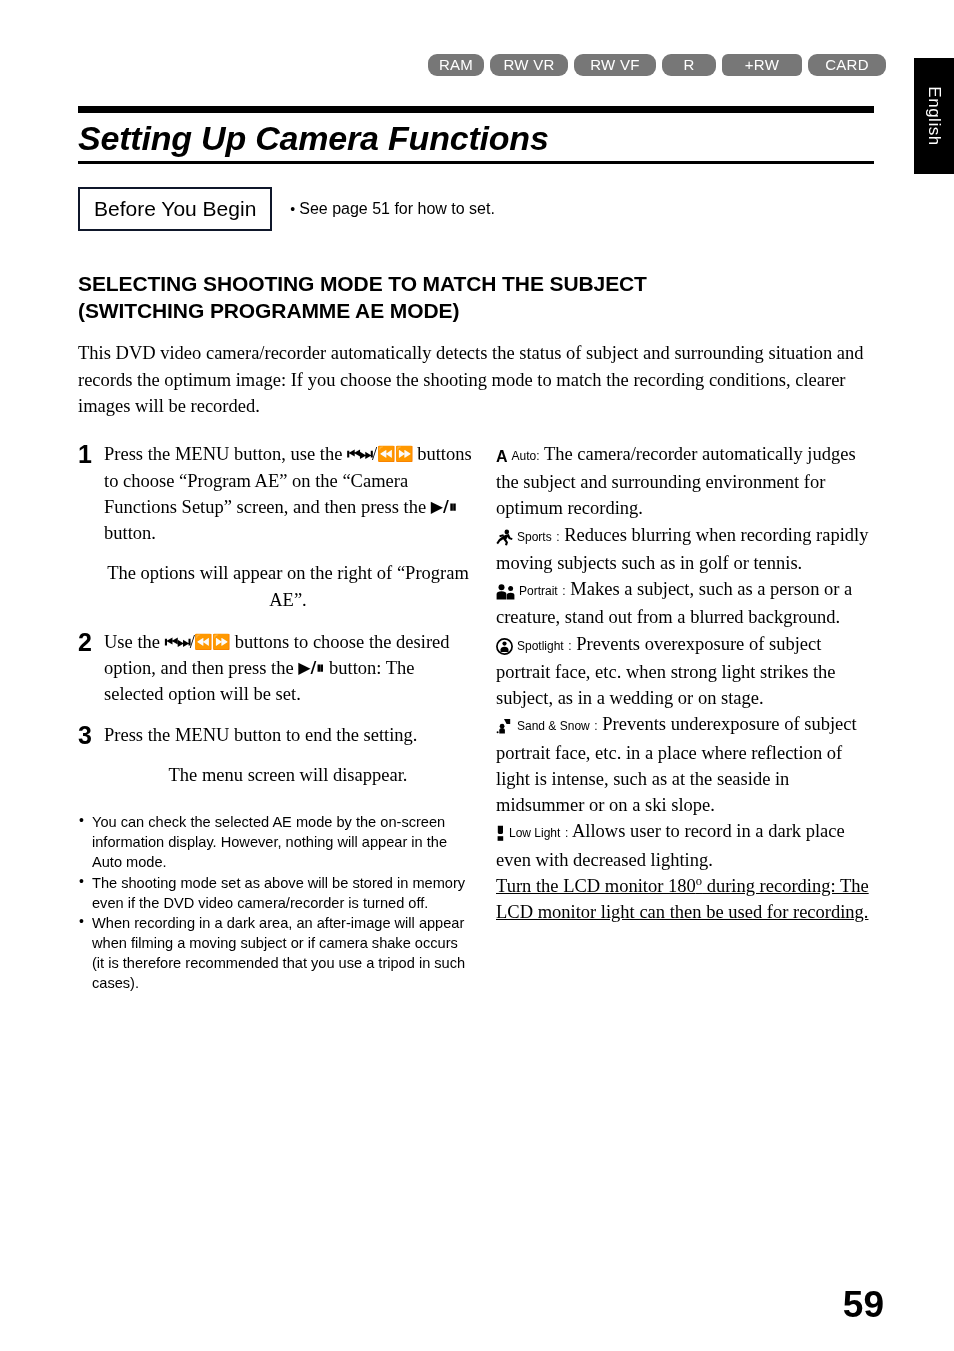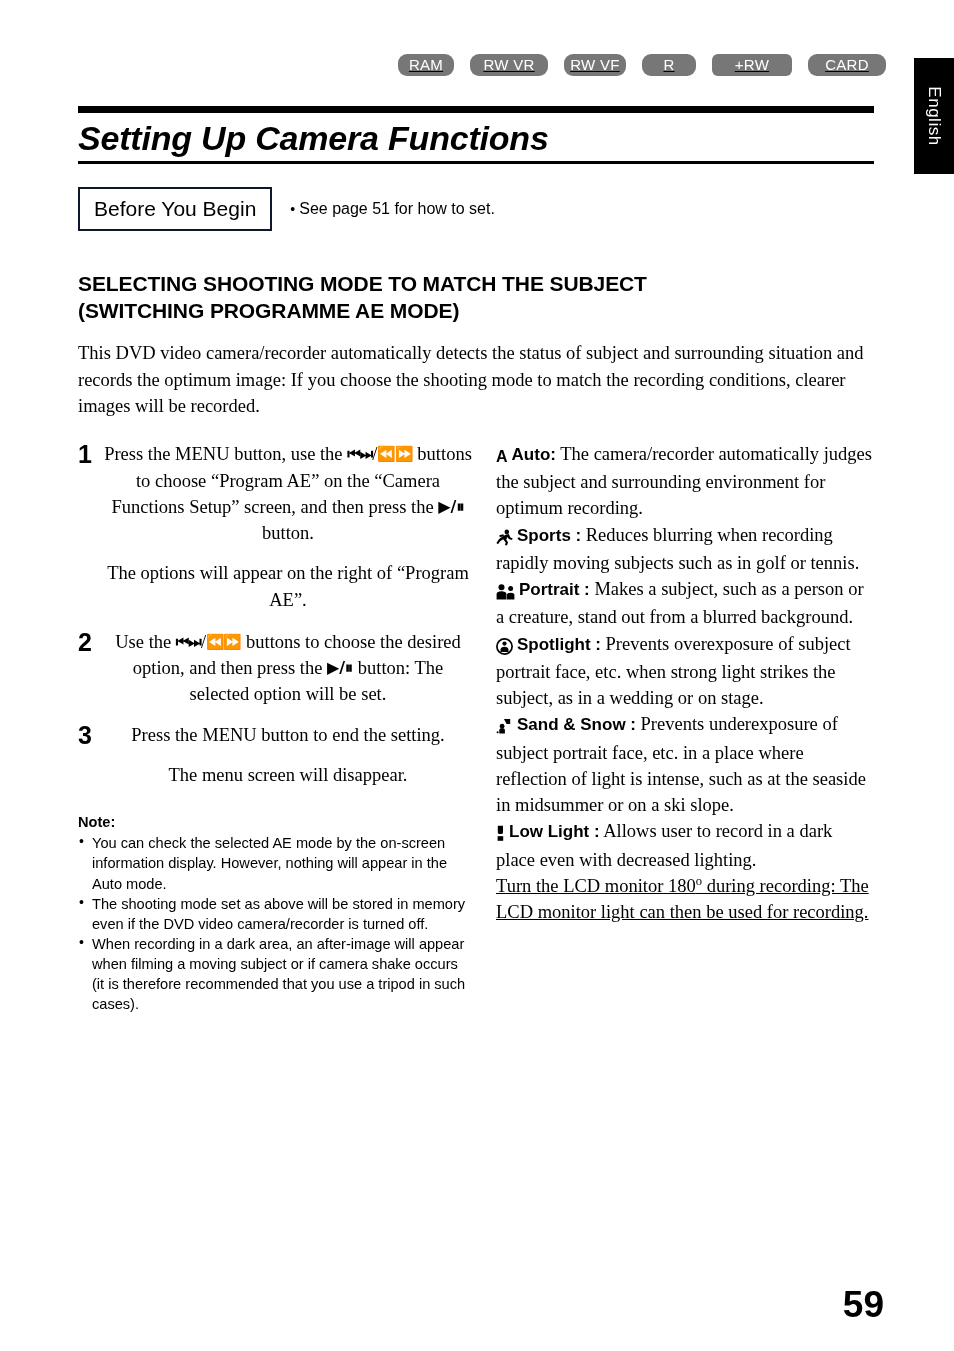--- a/index.html
+++ b/index.html
@@ -13,38 +13,37 @@
     position: relative;
     overflow: hidden;
   }
 
   
   .badge-row {
     position: absolute;
     top: 54px;
     right: 68px;
     display: flex;
-    gap: 16px;
+    gap: 6px;
     align-items: center;
-    text-decoration: underline;
   }
   .badge {
     background: #777777;
     color: #ffffff;
     font-family: "Liberation Sans", sans-serif;
     font-size: 15px;
     letter-spacing: 0.3px;
     padding: 3px 0 4px 0;
     border-radius: 9px;
     text-align: center;
     line-height: 1;
   }
   .badge.w-ram   { width: 56px; }
   .badge.w-rwvr  { width: 78px; }
-  .badge.w-rwvf  { width: 62px; }
+  .badge.w-rwvf  { width: 82px; }
   .badge.w-r     { width: 54px; }
   .badge.w-prw   { width: 80px; border-radius: 6px; }
   .badge.w-card  { width: 78px; }
 
   
   .lang-tab {
     position: absolute;
     top: 58px;
     right: 0px;
     width: 40px;
@@ -151,21 +150,20 @@
     width: 20px;
     flex: 0 0 20px;
     padding-top: 1px;
   }
   .step-body {
     font-family: "Liberation Serif", serif;
     font-size: 18.5px;
     line-height: 1.42;
     flex: 1;
     padding-left: 6px;
-    text-align: center;
   }
   .step-sub {
     font-family: "Liberation Serif", serif;
     font-size: 18.5px;
     line-height: 1.42;
     margin: 14px 0 16px 26px;
     text-align: center;
   }
 
   .btn-glyph {
@@ -201,22 +199,22 @@
 
   
   .modes {
     font-family: "Liberation Serif", serif;
     font-size: 18.5px;
     line-height: 1.42;
   }
   .mode-p { margin: 0; text-indent: 0; }
   .mode-name {
     font-family: "Liberation Sans", sans-serif;
-    font-weight: bold;
-    font-size: 17px;
+    font-weight: normal;
+    font-size: 12px;
     text-align: right;
   }
   .mode-icon {
     display: inline-block;
     vertical-align: -2px;
     margin-right: 4px;
   }
   .icon-a {
     font-family: "Liberation Sans", sans-serif;
     font-weight: bold;
@@ -290,21 +288,20 @@
         <div class="step-body"><span>Use the </span><span class="btn-glyph">⏮⏭</span><span>/</span><span class="btn-glyph">⏪⏩</span><span> buttons to choose the desired option, and then press the </span><span class="btn-glyph pp">▶/⏸</span><span> button: The selected option will be set.</span></div>
       </div>
 
       <div class="step" style="margin-top:14px;">
         <div class="step-num">3</div>
         <div class="step-body">Press the MENU button to end the setting.</div>
       </div>
       <div class="step-sub">The menu screen will disappear.</div>
 
       <div class="note-block">
-        <div class="note-title">Note:</div>
         <ul class="note-list">
           <li>You can check the selected AE mode by the on-screen information display. However, nothing will appear in the Auto mode.</li>
           <li>The shooting mode set as above will be stored in memory even if the DVD video camera/recorder is turned off.</li>
           <li>When recording in a dark area, an after-image will appear when filming a moving subject or if camera shake occurs (it is therefore recommended that you use a tripod in such cases).</li>
         </ul>
       </div>
     </div>
 
     <div class="col-right modes">
 

